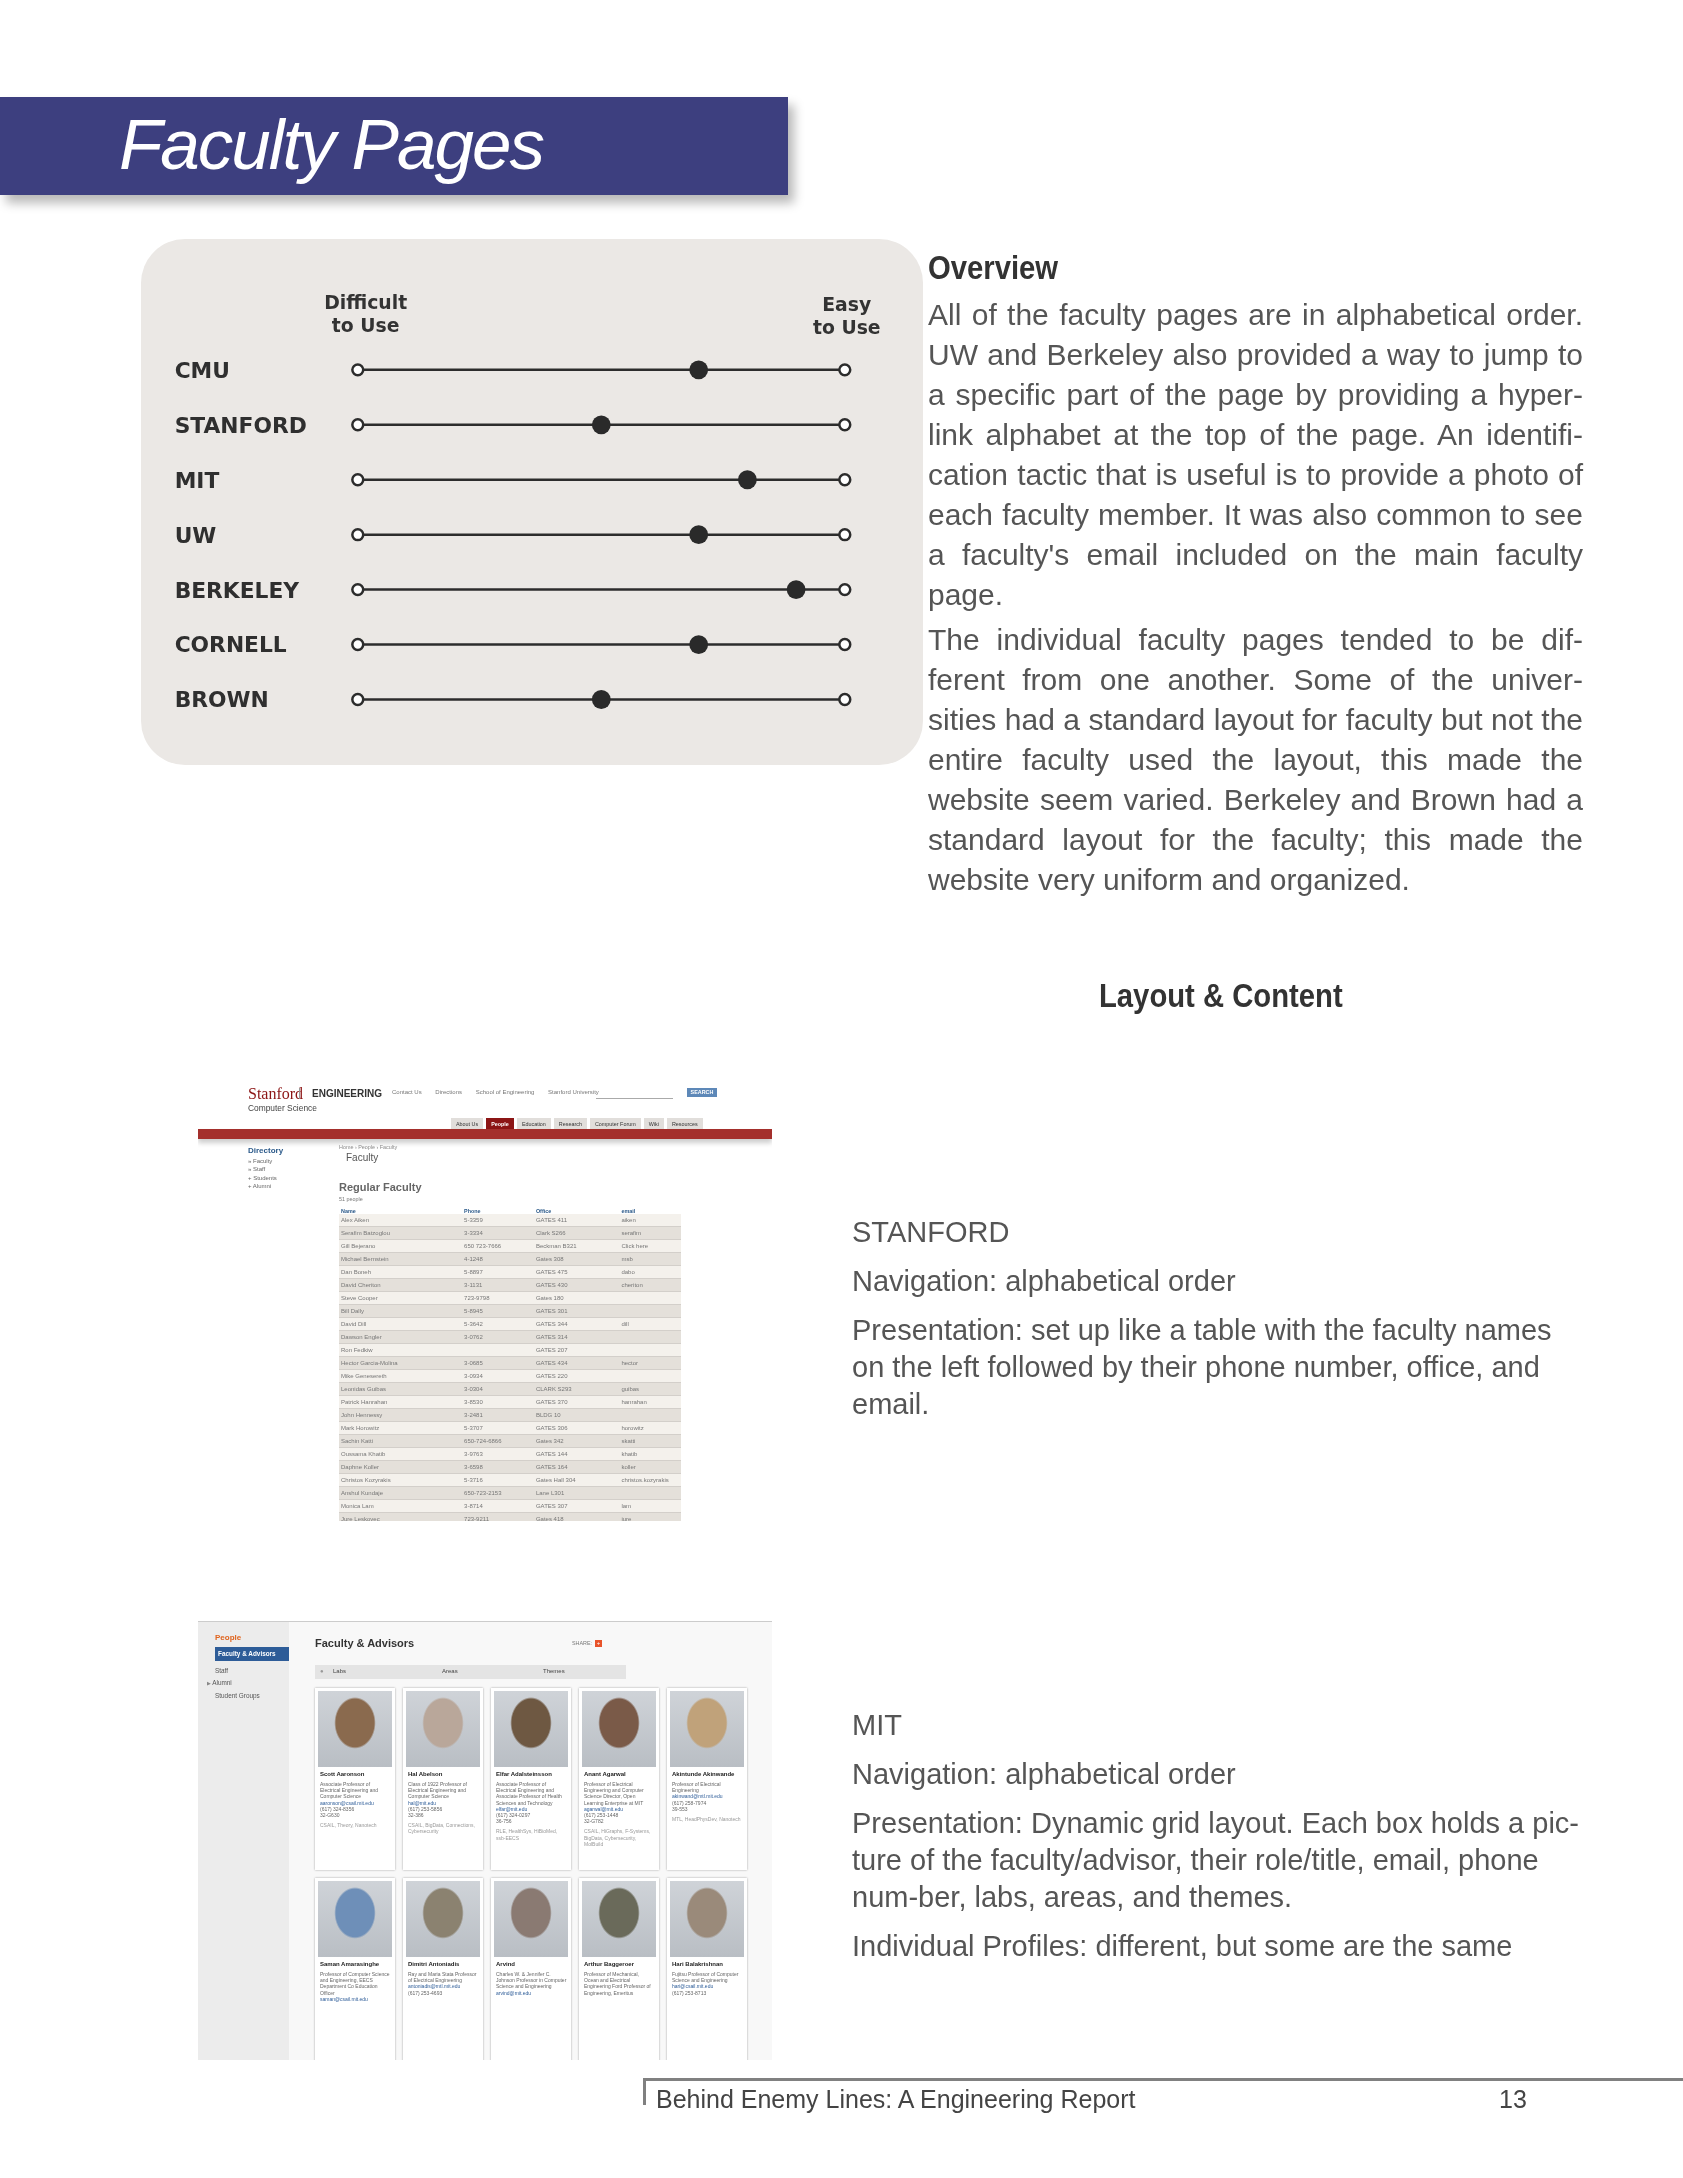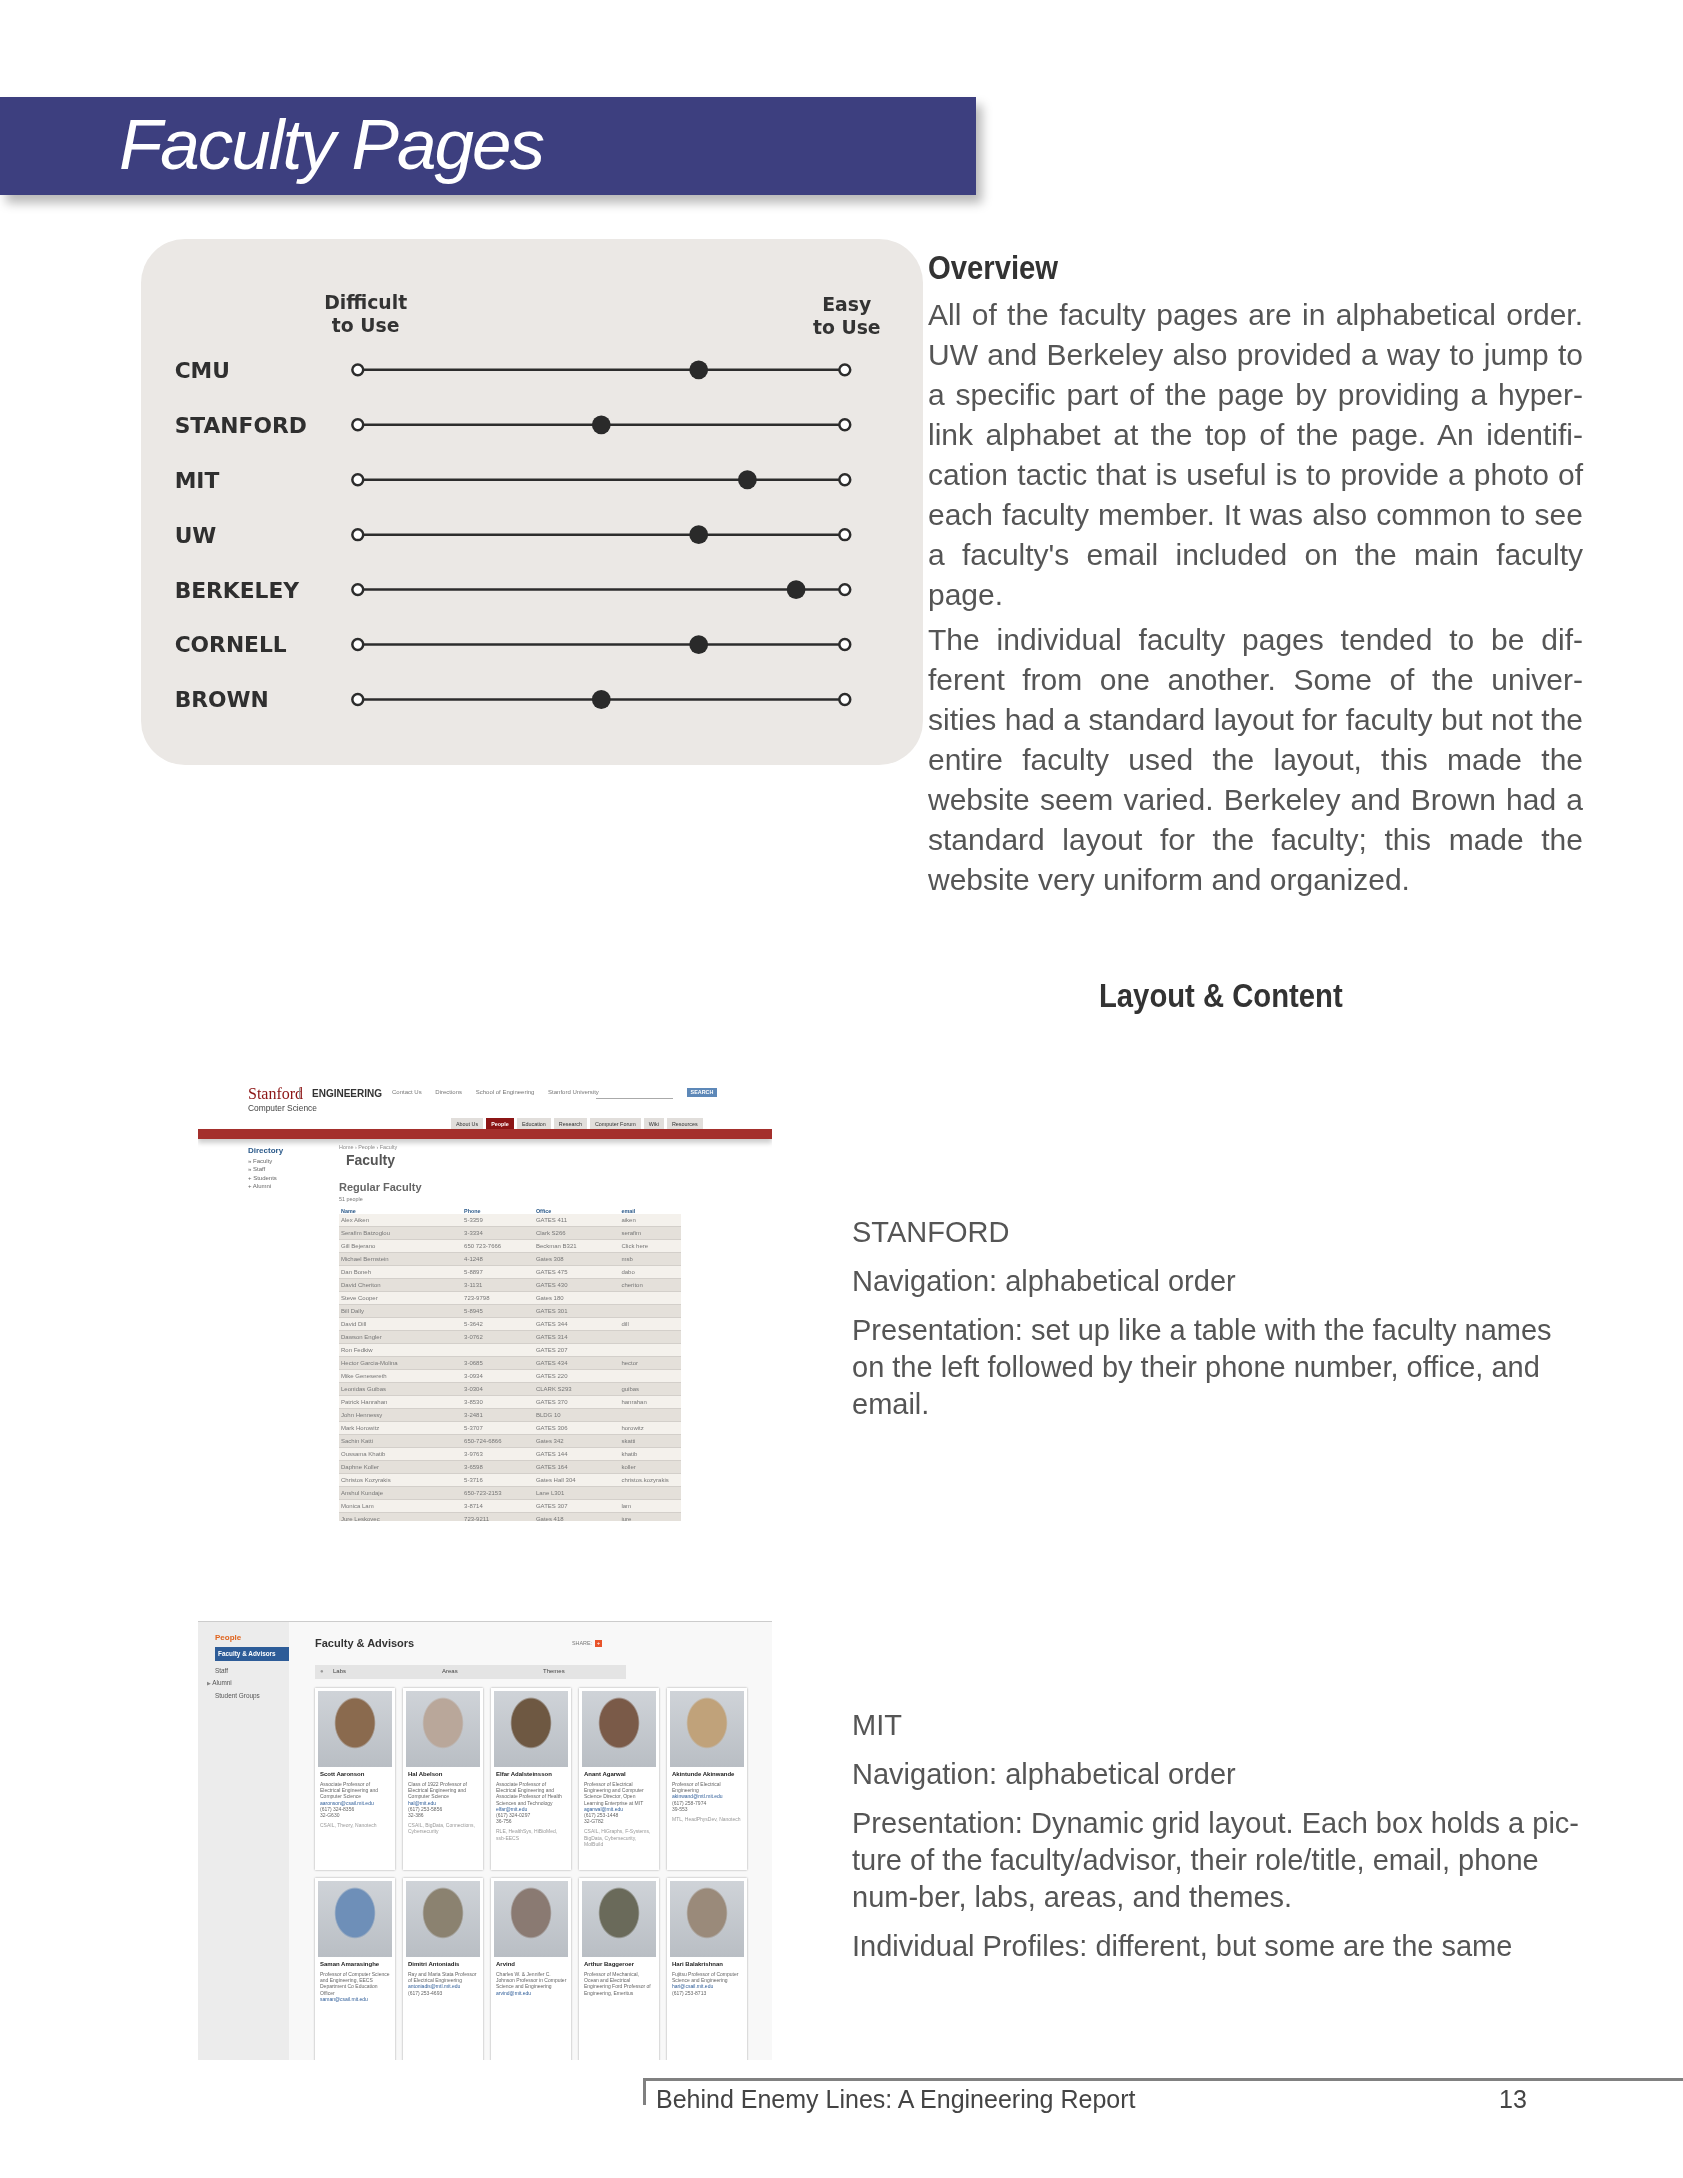--- a/index.html
+++ b/index.html
@@ -1,21 +1,21 @@
 <!DOCTYPE html>
 <html><head>
 <meta charset="utf-8">
 <style>
   html, body { margin:0; padding:0; }
   body { width:1683px; height:2178px; position:relative; background:#ffffff; overflow:hidden;
          font-family:"Liberation Sans", sans-serif; color:#3a3a3a; }
   .abs { position:absolute; }
 
   
-  #banner { left:0; top:97px; width:976px; height:98px; background:#3d3f7f;
+  #banner { left:0; top:97px; width:788px; height:98px; background:#3d3f7f;
             box-shadow: 6px 8px 10px rgba(0,0,0,0.28); }
   #banner-title { position:absolute; left:119px; top:6px; font-size:71px; font-style:italic;
             font-weight:normal; color:#ffffff; letter-spacing:-2px; line-height:83px; }
 
   
   #chart-box { left:100px; top:239px; width:782px; height:526px; background:#ebe8e5;
             border-radius:44px;margin-left:41px; }
   #chart-svg { position:absolute; left:0; top:0; }
   .axis-end-label { font-family:"DejaVu Sans", sans-serif; font-weight:bold; font-size:19px; fill:#333; }
   .row-label { font-family:"DejaVu Sans", sans-serif; font-weight:bold; font-size:22px; fill:#2f2f2f; }
@@ -43,21 +43,21 @@
   .st-toplinks span { margin-right:12px; }
   .st-search { position:absolute; left:398px; top:8px; width:77px; height:7px; border-bottom:1px solid #aaa; }
   .st-search-btn { position:absolute; left:489px; top:5px; width:30px; height:9px; background:#5d88b8; color:#fff; font-size:5.4px; text-align:center; line-height:9px; font-weight:bold; }
   .st-tabs { position:absolute; left:253px; top:35px; white-space:nowrap; font-size:5.4px; }
   .st-tab { display:inline-block; background:#e1dedb; color:#333; padding:2px 5px; margin-right:3px; height:8px; line-height:8px; }
   .st-tab.active { background:#8c1515; color:#fff; font-weight:bold; }
   .st-bar { position:absolute; left:0; top:46px; width:574px; height:10px; background:#a42f2c; box-shadow:0 4px 5px rgba(0,0,0,0.2); }
   .st-dir { position:absolute; left:50px; top:63px; font-size:8px; color:#2c5a8a; font-weight:bold; }
   .st-dir-list { position:absolute; left:50px; top:74px; font-size:6px; color:#666; line-height:8.4px; }
   .st-crumb { position:absolute; left:141px; top:61px; font-size:5.4px; color:#888; }
-  .st-h1 { position:absolute; left:136px; top:69px; font-size:14px; color:#555; font-weight:bold;padding-left:12px; }
+  .st-h1 { position:absolute; left:136px; top:69px; font-size:10px; color:#555; font-weight:normal;padding-left:12px; }
   .st-h2 { position:absolute; left:141px; top:98px; font-size:11px; color:#666; font-weight:bold; }
   .st-count { position:absolute; left:141px; top:113px; font-size:5.4px; color:#777; }
   .st-table { position:absolute; left:141px; top:124px; width:342px; border-collapse:collapse; font-size:6px; }
   .st-table th { text-align:left; color:#2c5a8a; font-weight:bold; height:7px; padding:0 2px; font-size:5.4px; }
   .st-table td { height:12px; padding:0 2px; color:#777; border-bottom:1px solid #d3cfca; white-space:nowrap; overflow:hidden; }
   .st-table tr:nth-child(odd) td { background:#f4f1ec; }
   .st-table tr:nth-child(even) td { background:#e4e0da; }
 
   
   #mit-shot { left:198px; top:1621px; width:574px; height:438px; background:#f3f3f3; overflow:hidden; border-top:1px solid #ccc; }

